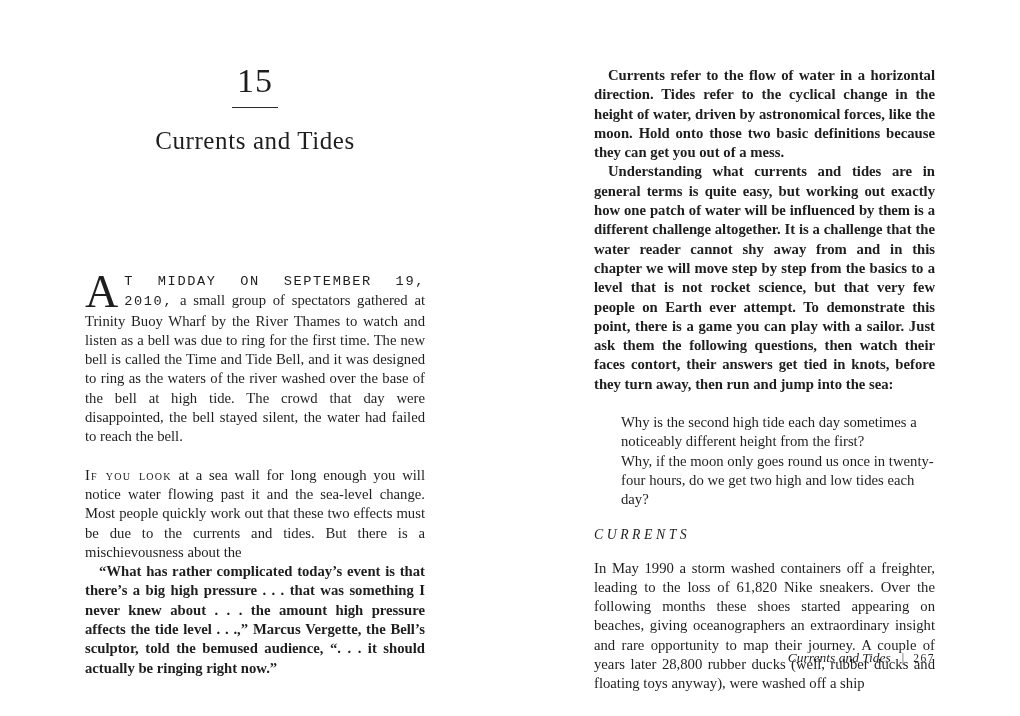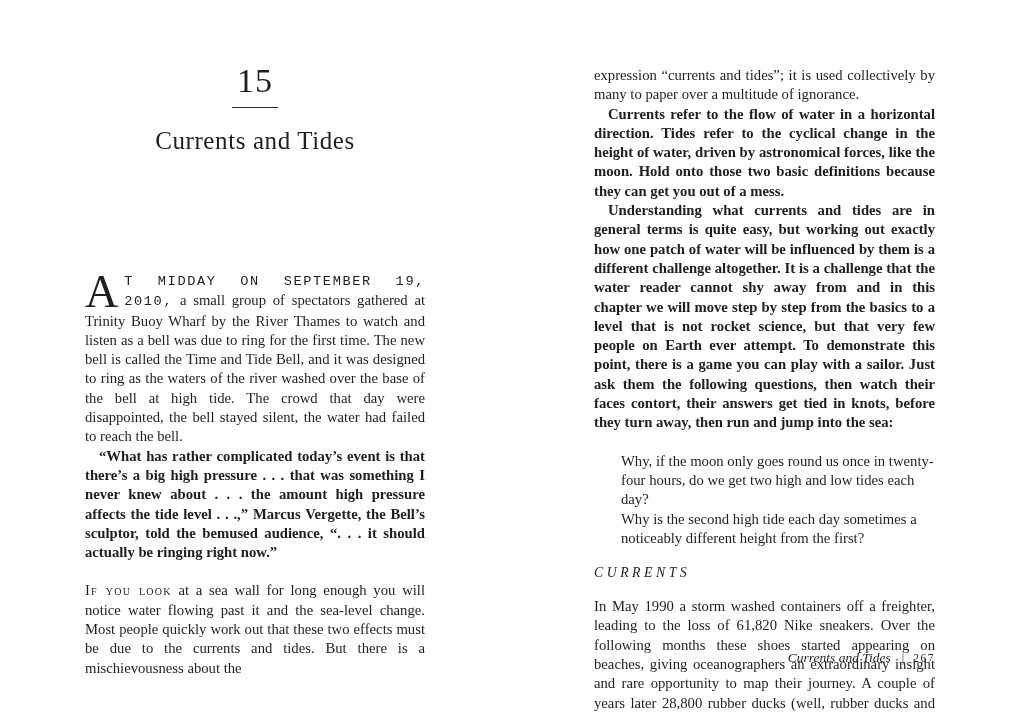--- a/index.html
+++ b/index.html
@@ -106,33 +106,32 @@
   <div>
     <span class="chapter-number">15</span>
   </div>
   <div class="chapter-title">Currents and Tides</div>
 </div>
 
 <div class="left-body">
   <p class="para">
     <span class="drop-cap">A</span><span class="lead-caps">T MIDDAY ON SEPTEMBER 19, 2010,</span><span> a small group of spectators gathered at Trinity Buoy Wharf by the River Thames to watch and listen as a bell was due to ring for the first time. The new bell is called the Time and Tide Bell, and it was designed to ring as the waters of the river washed over the base of the bell at high tide. The crowd that day were disappointed, the bell stayed silent, the water had failed to reach the bell.</span>
   </p>
-  <p class="para indent">“What has rather complicated today’s event is that there’s a big high pressure . . . that was something I never knew about . . . the amount high pressure affects the tide level . . .,” Marcus Vergette, the Bell’s sculptor, told the bemused audience, “. . . it should actually be ringing right now.”</p>
   <p class="para section-gap">
     <span class="small-caps">If you look</span><span> at a sea wall for long enough you will notice water flowing past it and the sea-level change. Most people quickly work out that these two effects must be due to the currents and tides. But there is a mischievousness about the</span>
   </p>
+  <p class="para indent">“What has rather complicated today’s event is that there’s a big high pressure . . . that was something I never knew about . . . the amount high pressure affects the tide level . . .,” Marcus Vergette, the Bell’s sculptor, told the bemused audience, “. . . it should actually be ringing right now.”</p>
 </div>
 
 <div class="right-body">
-  <p class="para">expression “currents and tides”; it is used collectively by many to paper over a multitude of ignorance.</p>
   <p class="para indent">Currents refer to the flow of water in a horizontal direction. Tides refer to the cyclical change in the height of water, driven by astronomical forces, like the moon. Hold onto those two basic definitions because they can get you out of a mess.</p>
   <p class="para indent">Understanding what currents and tides are in general terms is quite easy, but working out exactly how one patch of water will be influenced by them is a different challenge altogether. It is a challenge that the water reader cannot shy away from and in this chapter we will move step by step from the basics to a level that is not rocket science, but that very few people on Earth ever attempt. To demonstrate this point, there is a game you can play with a sailor. Just ask them the following questions, then watch their faces contort, their answers get tied in knots, before they turn away, then run and jump into the sea:</p>
   <div class="questions-block">
+    <div class="question">Why is the second high tide each day sometimes a noticeably different height from the first?</div>
     <div class="question">Why, if the moon only goes round us once in twenty-four hours, do we get two high and low tides each day?</div>
-    <div class="question">Why is the second high tide each day sometimes a noticeably different height from the first?</div>
   </div>
   <div class="section-heading">CURRENTS</div>
   <p class="para">In May 1990 a storm washed containers off a freighter, leading to the loss of 61,820 Nike sneakers. Over the following months these shoes started appearing on beaches, giving oceanographers an extraordinary insight and rare opportunity to map their journey. A couple of years later 28,800 rubber ducks (well, rubber ducks and floating toys anyway), were washed off a ship</p>
 </div>
 
 <div class="footer">
   <span class="running-title">Currents and Tides</span><span class="footer-sep">|</span><span class="page-number">267</span>
 </div>
 
 </body></html>

